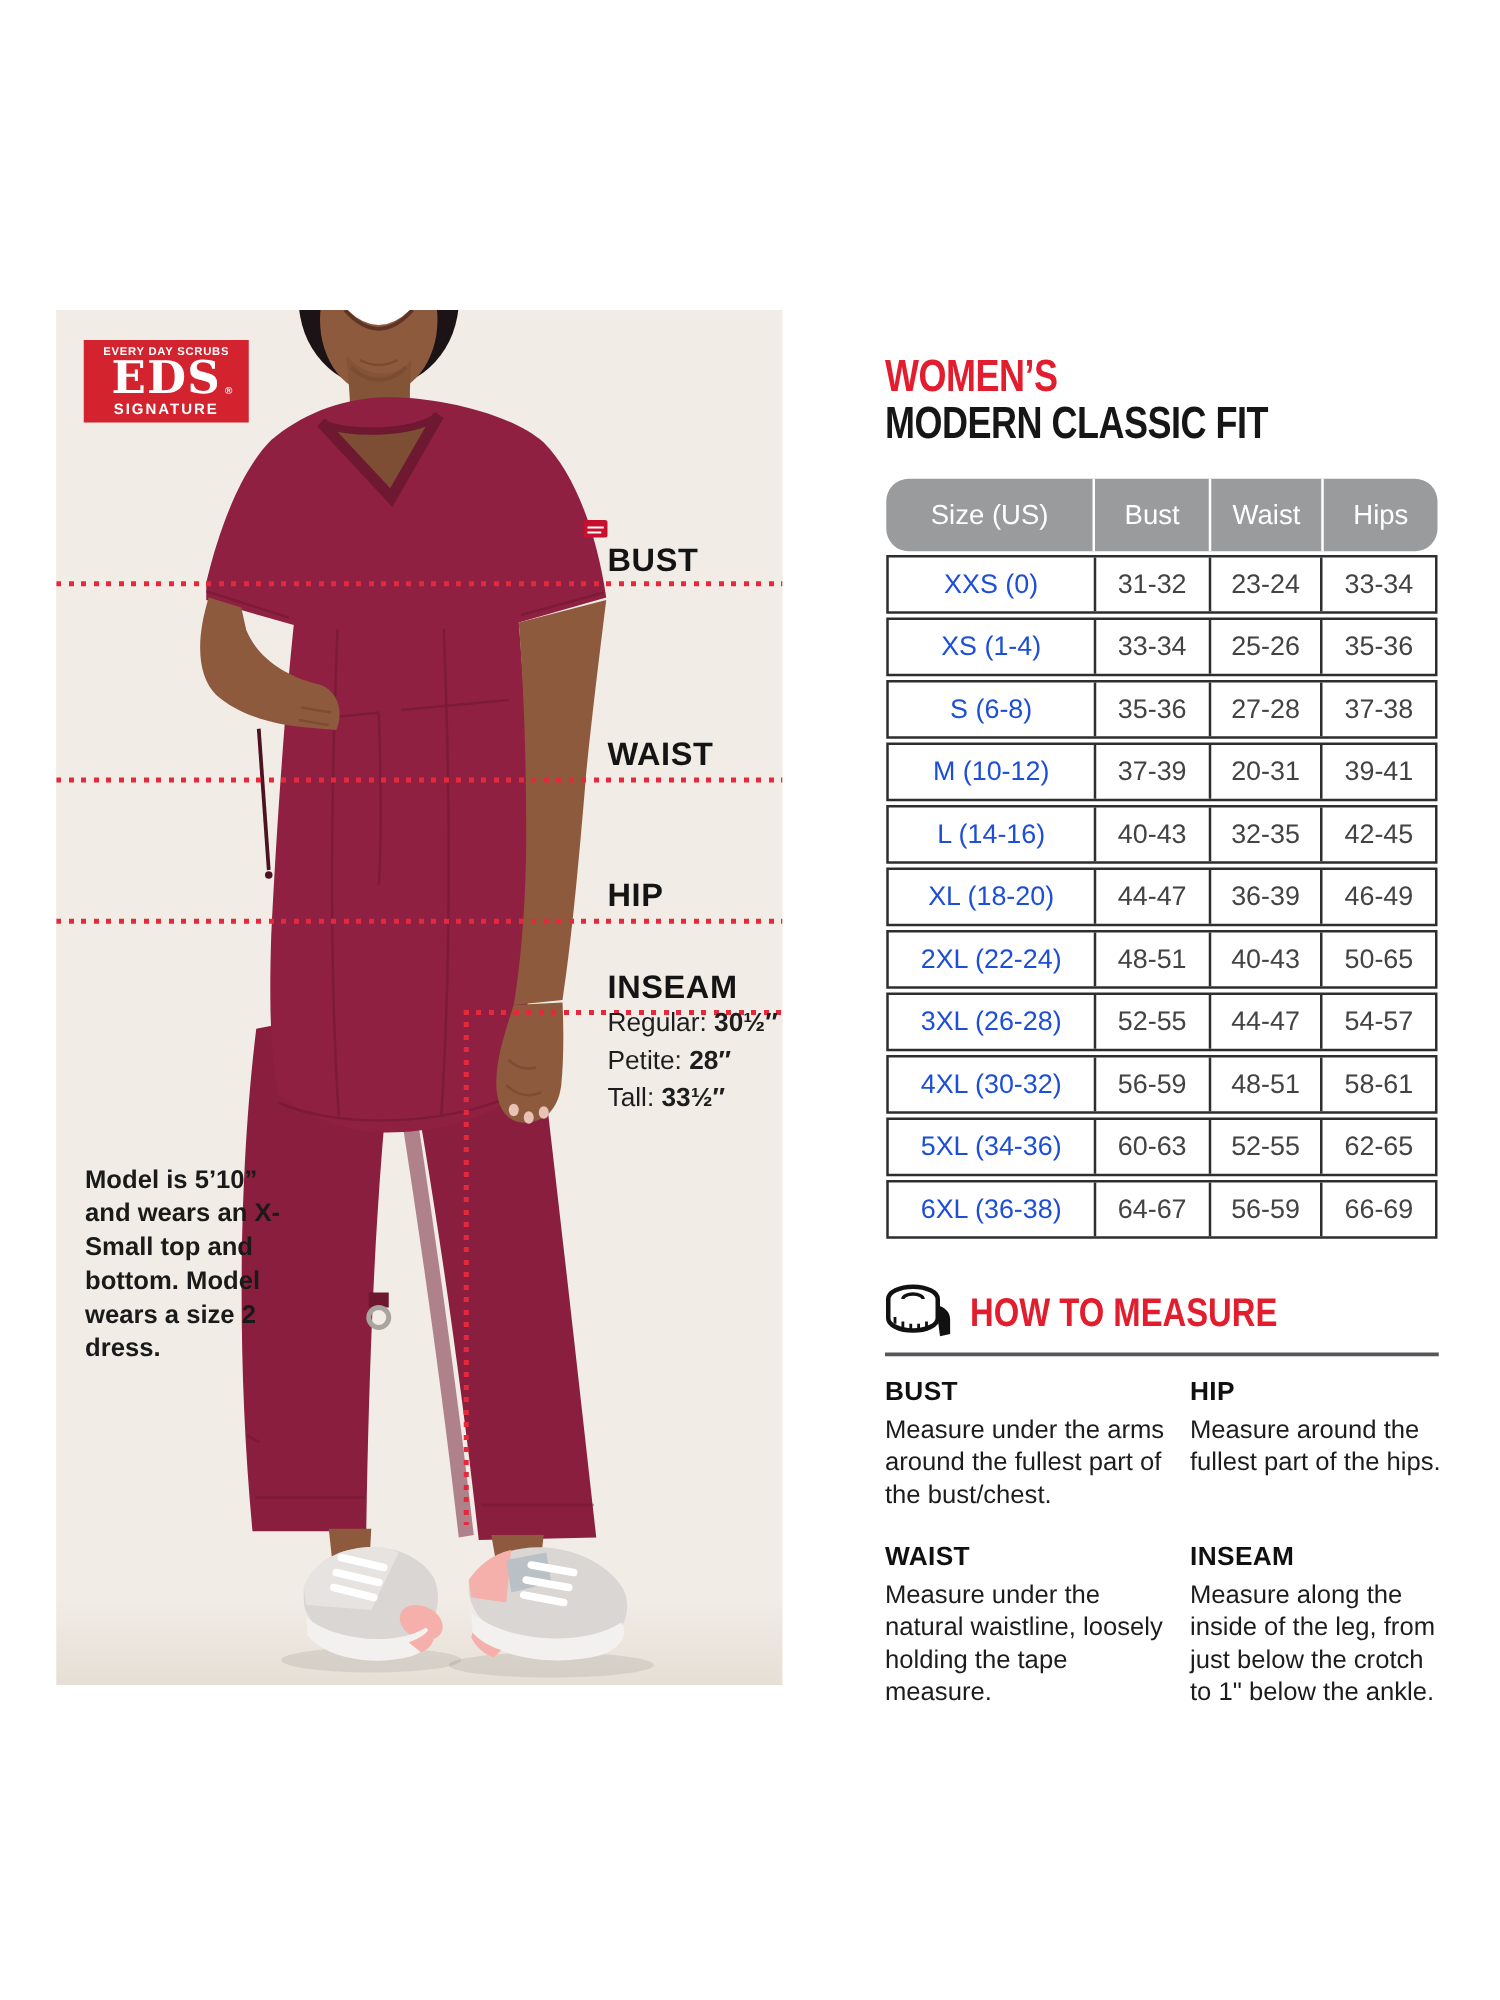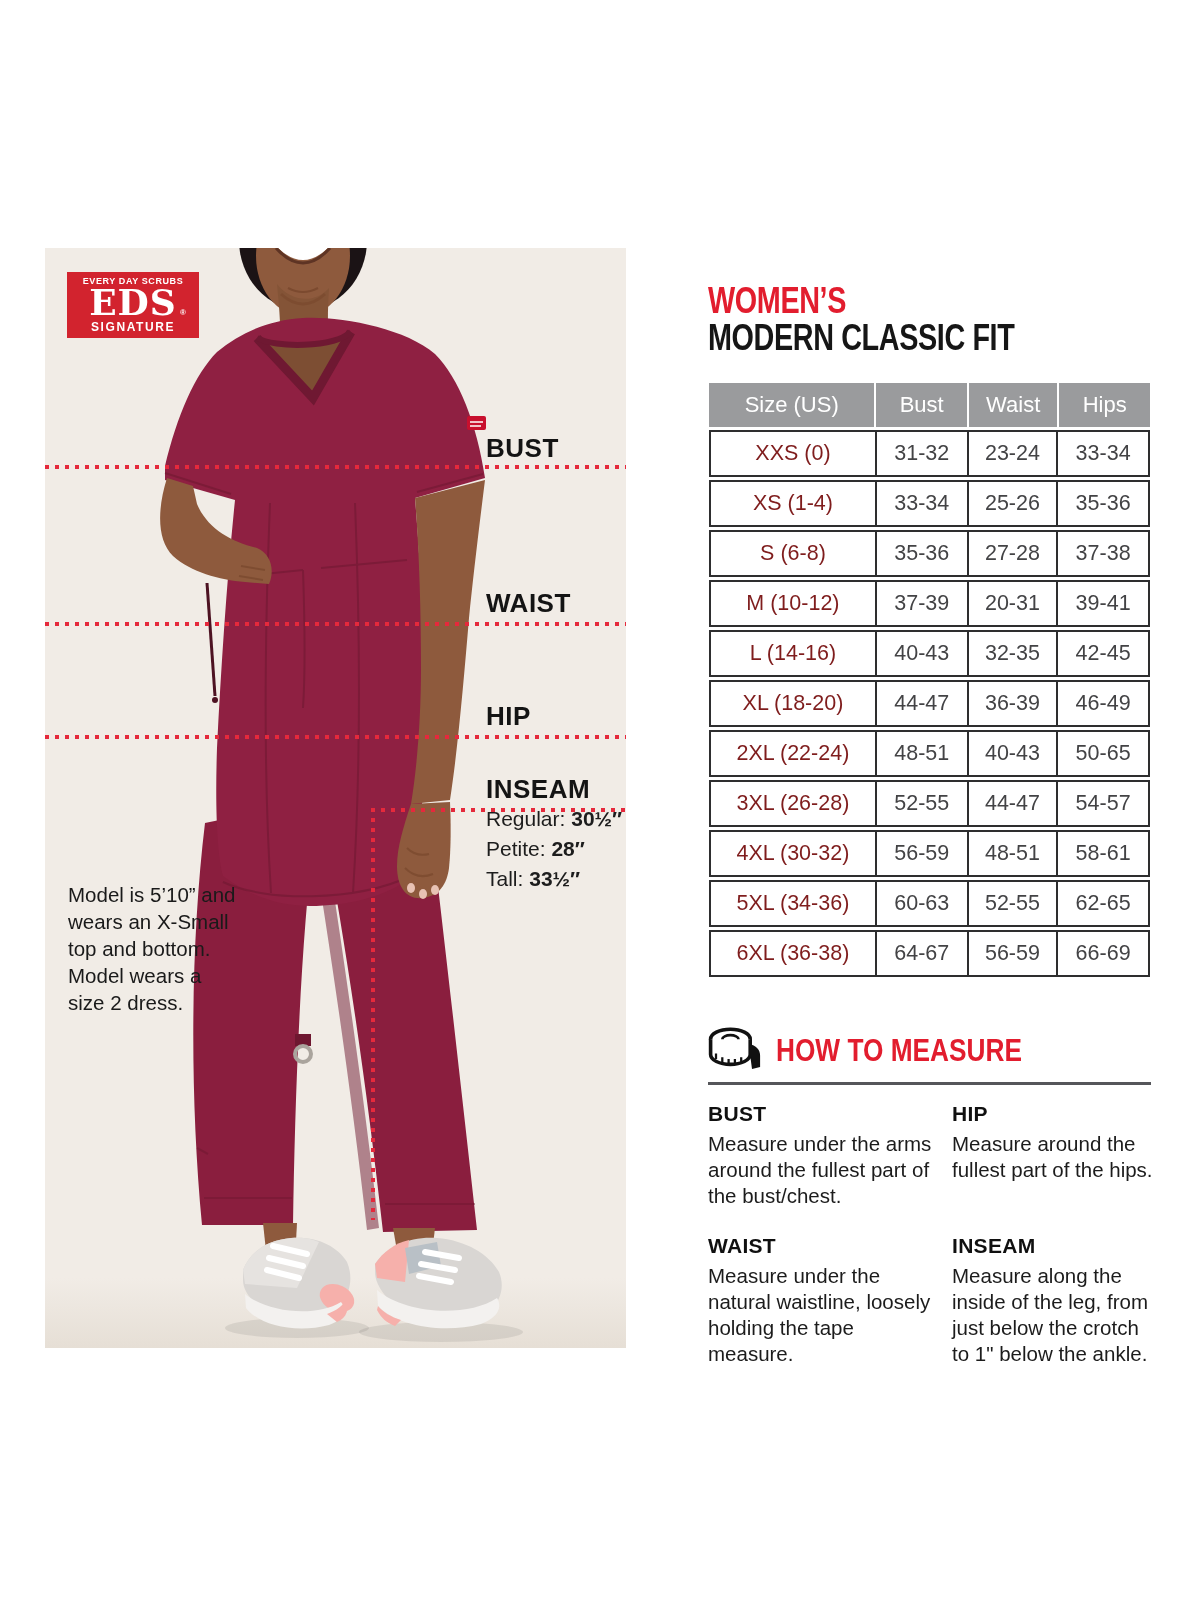--- a/index.html
+++ b/index.html
@@ -34,44 +34,44 @@
   .dot-v {
     position:absolute; width:4px; z-index:6;
     background:repeating-linear-gradient(180deg,#e5293c 0 4px,transparent 4px 10px);
   }
   .inseam-details {
     position:absolute; left:441px; top:556px; z-index:6;
     font-size:21px; color:#1d1d1d; line-height:30px; white-space:nowrap;
   }
   .inseam-details b { font-weight:bold; }
   .model-note {
-    position:absolute; left:23px; top:633px; width:174px; z-index:6;
-    font-weight:normal; font-size:20.5px; line-height:27px; color:#1a1a1a;
+    position:absolute; left:23px; top:682px; width:174px; z-index:6;
+    font-weight:bold; font-size:20.5px; line-height:27px; color:#1a1a1a;
   }
 
   
   .title { position:absolute; left:708px; top:282px; line-height:37px; white-space:nowrap; }
   .title-red   { color:#e21d2e; font-size:36px; font-weight:800; transform:scaleX(0.80); transform-origin:left center; letter-spacing:-0.5px; }
   .title-black { color:#161616; font-size:36px; font-weight:800; transform:scaleX(0.80); transform-origin:left center; letter-spacing:-0.5px; }
 
   .size-table { position:absolute; left:709px; top:383px; width:441px; }
   .thead {
-    display:flex; background:#9a9b9d; height:44px; color:#ffffff; font-size:22px;
+    display:flex; background:#9a9b9d; height:58px; color:#ffffff; font-size:22px;border-radius:18px;
   }
   .th { display:flex; align-items:center; justify-content:center; box-sizing:border-box; }
   .th + .th { border-left:2px solid #ffffff; }
   .trow {
     display:flex; height:47px; margin-top:3px; background:#ffffff;
     border:2px solid #2e2e2f; box-sizing:border-box;
     font-size:21.5px; color:#434345;
   }
   .td { display:flex; align-items:center; justify-content:center; box-sizing:border-box; }
   .td + .td { border-left:2px solid #2e2e2f; }
   .c0 { width:37.5%; } .c1 { width:21%; } .c2 { width:20.5%; } .c3 { width:21%; }
-  .td.c0 { color:#7f1d1d; }
+  .td.c0 { color:#1d4ed8; }
 
   .htm-row { position:absolute; left:707px; top:1026px; display:flex; align-items:center; gap:15px; }
   .htm-heading { color:#e21d2e; font-size:32px; font-weight:800; transform:scaleX(0.82); transform-origin:left center; white-space:nowrap; }
   .divider { position:absolute; left:708px; top:1082px; width:443px; height:3px; background:#55565a; }
 
   .measure-grid {
     position:absolute; left:708px; top:1102px; width:460px;
     display:grid; grid-template-columns:244px 216px; row-gap:25px;
   }
   .m-item  { }

